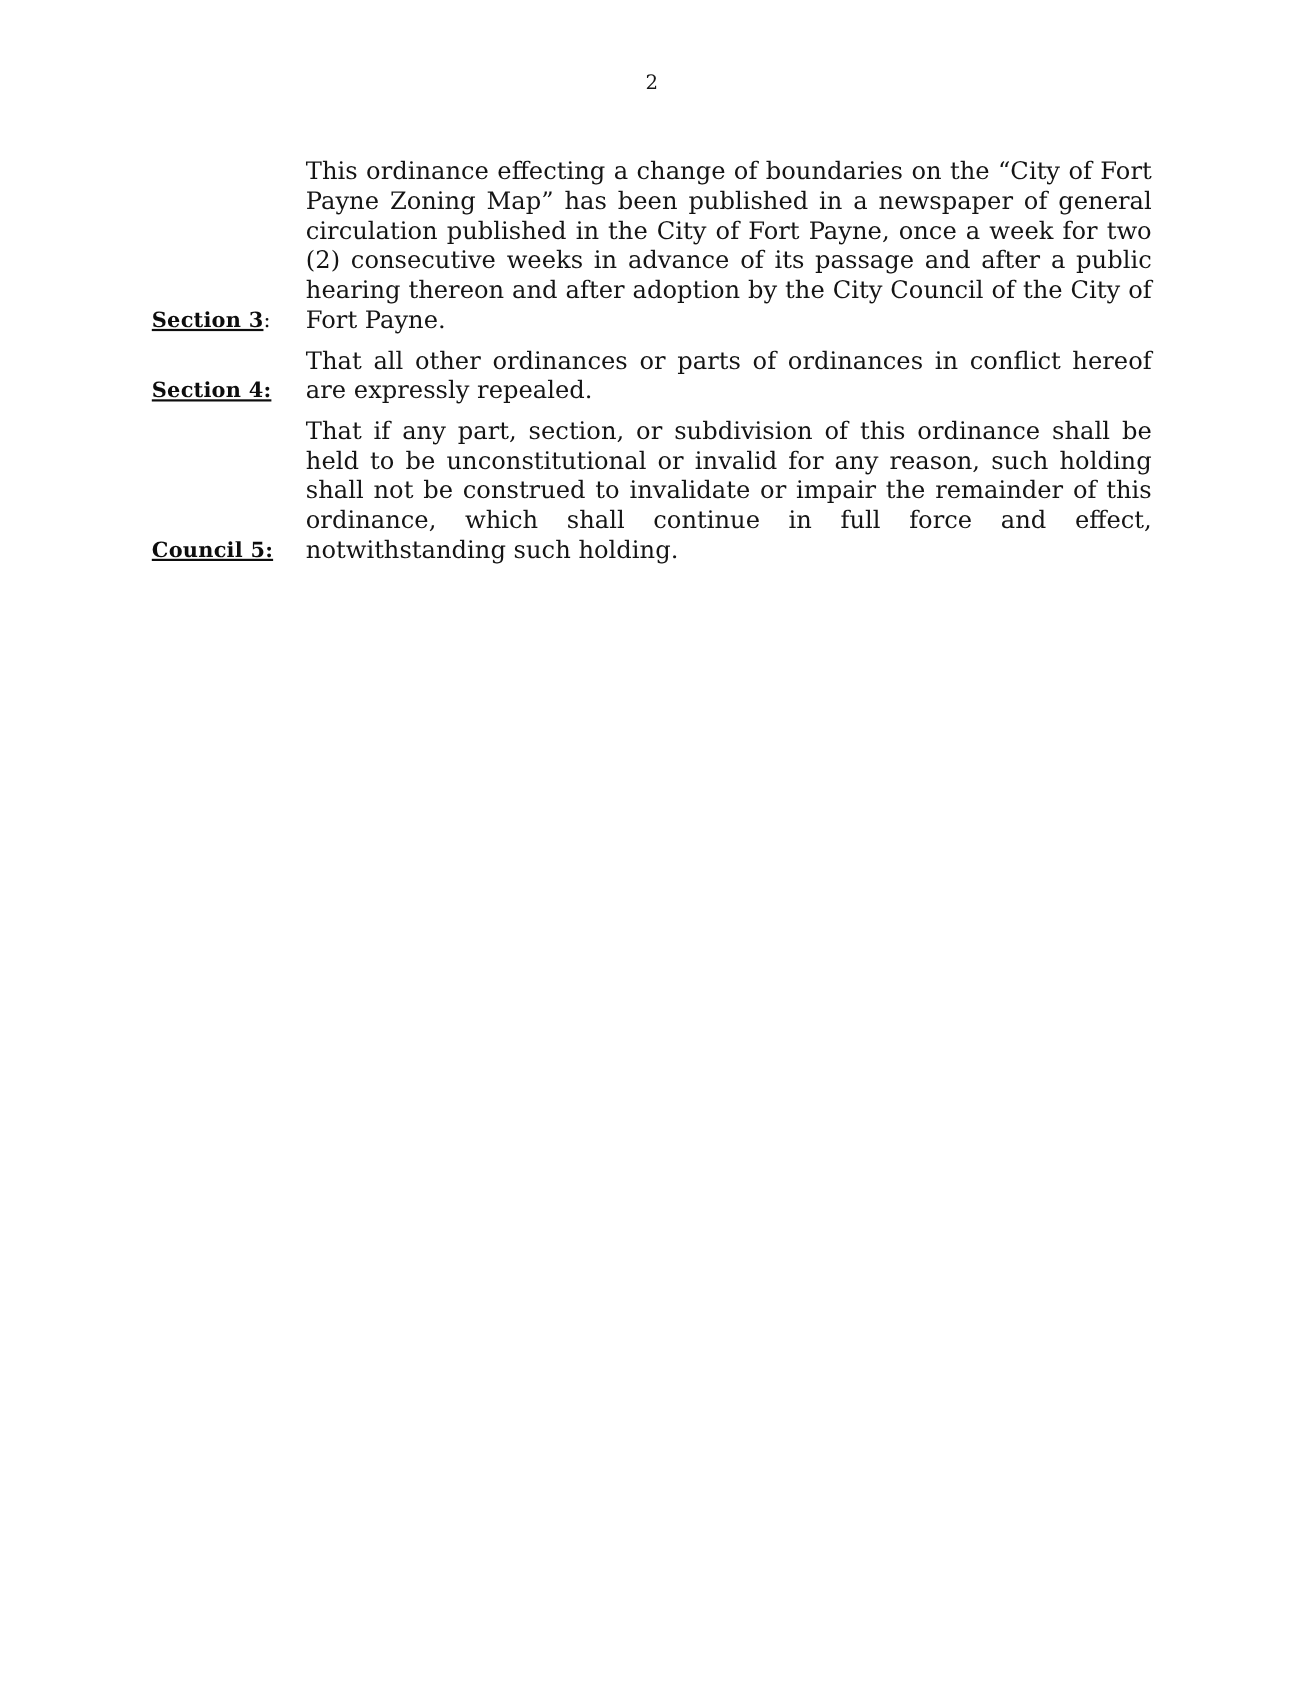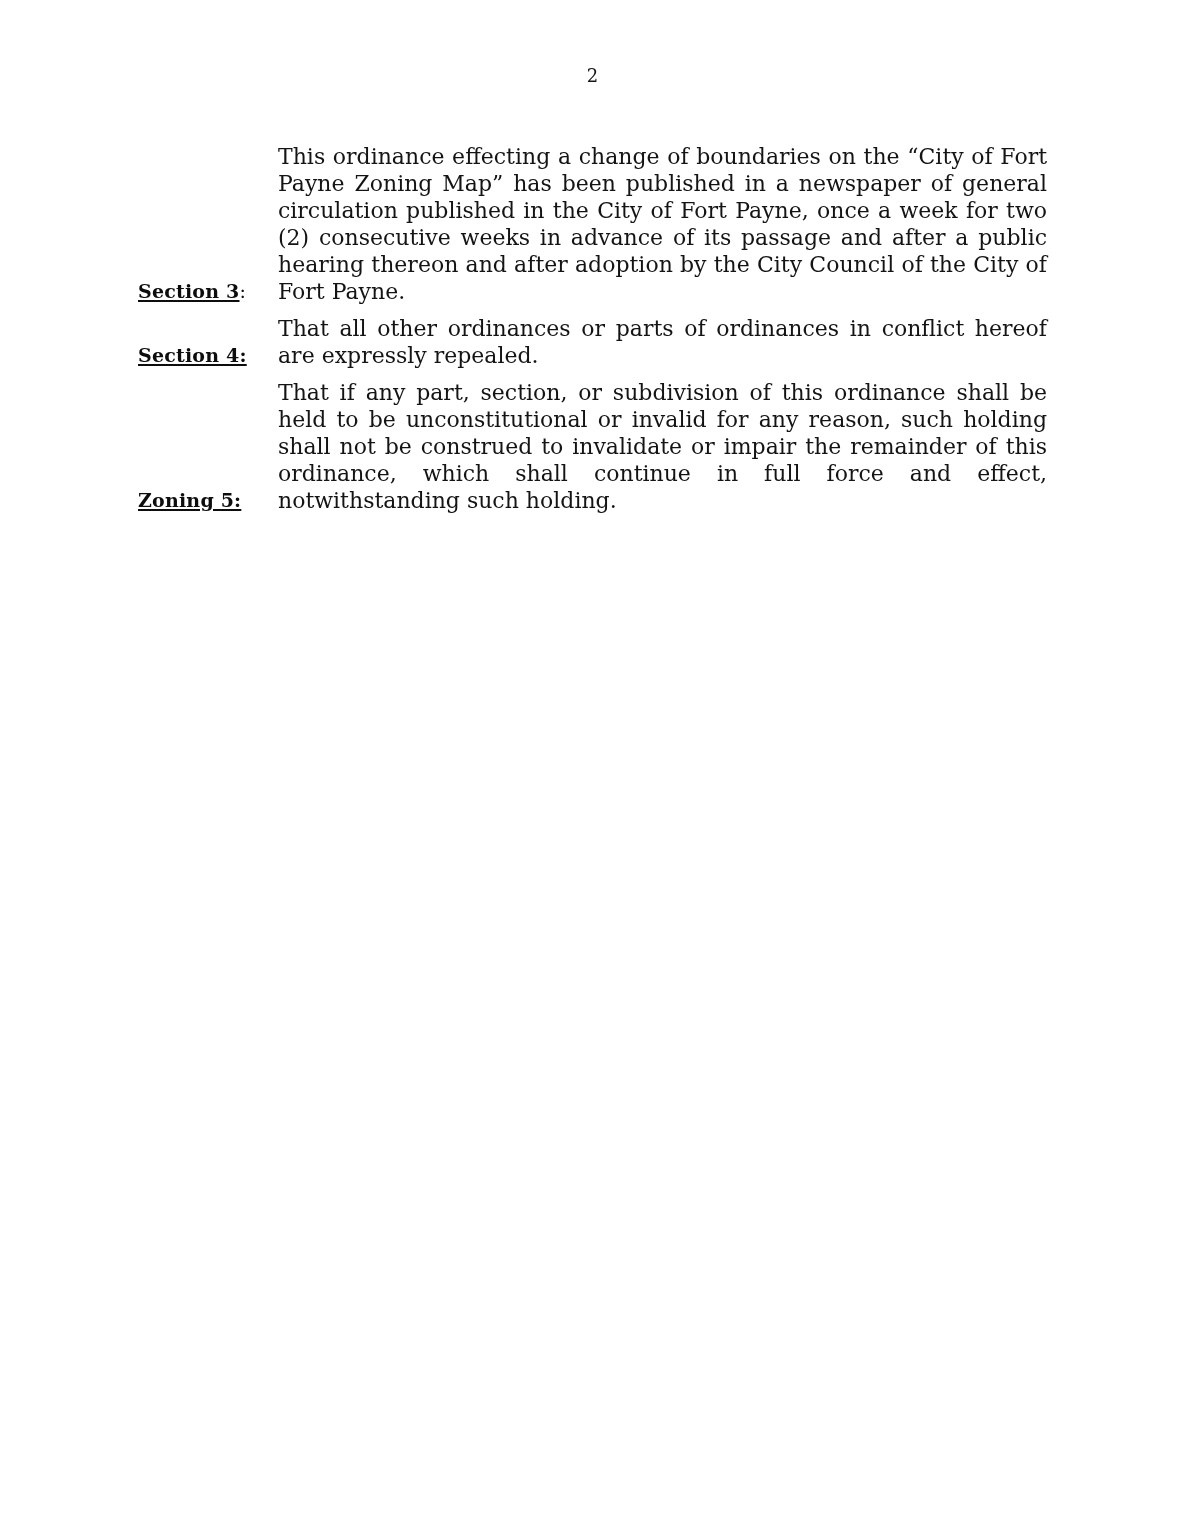--- a/index.html
+++ b/index.html
@@ -75,20 +75,20 @@
 
     <div class="section-row">
       <div class="section-label">
         <span class="label-text">Section 4:</span><span class="label-after"></span>
       </div>
       <p class="section-body">That all other ordinances or parts of ordinances in conflict hereof are expressly repealed.</p>
     </div>
 
     <div class="section-row">
       <div class="section-label">
-        <span class="label-text">Zoning 5:</span><span class="label-after"></span>
+        <span class="label-text">Council 5:</span><span class="label-after"></span>
       </div>
       <p class="section-body">That if any part, section, or subdivision of this ordinance shall be held to be unconstitutional or invalid for any reason, such holding shall not be construed to invalidate or impair the remainder of this ordinance, which shall continue in full force and effect, notwithstanding such holding.</p>
     </div>
 
 
   </div>
 </div>
 
 </body></html>

